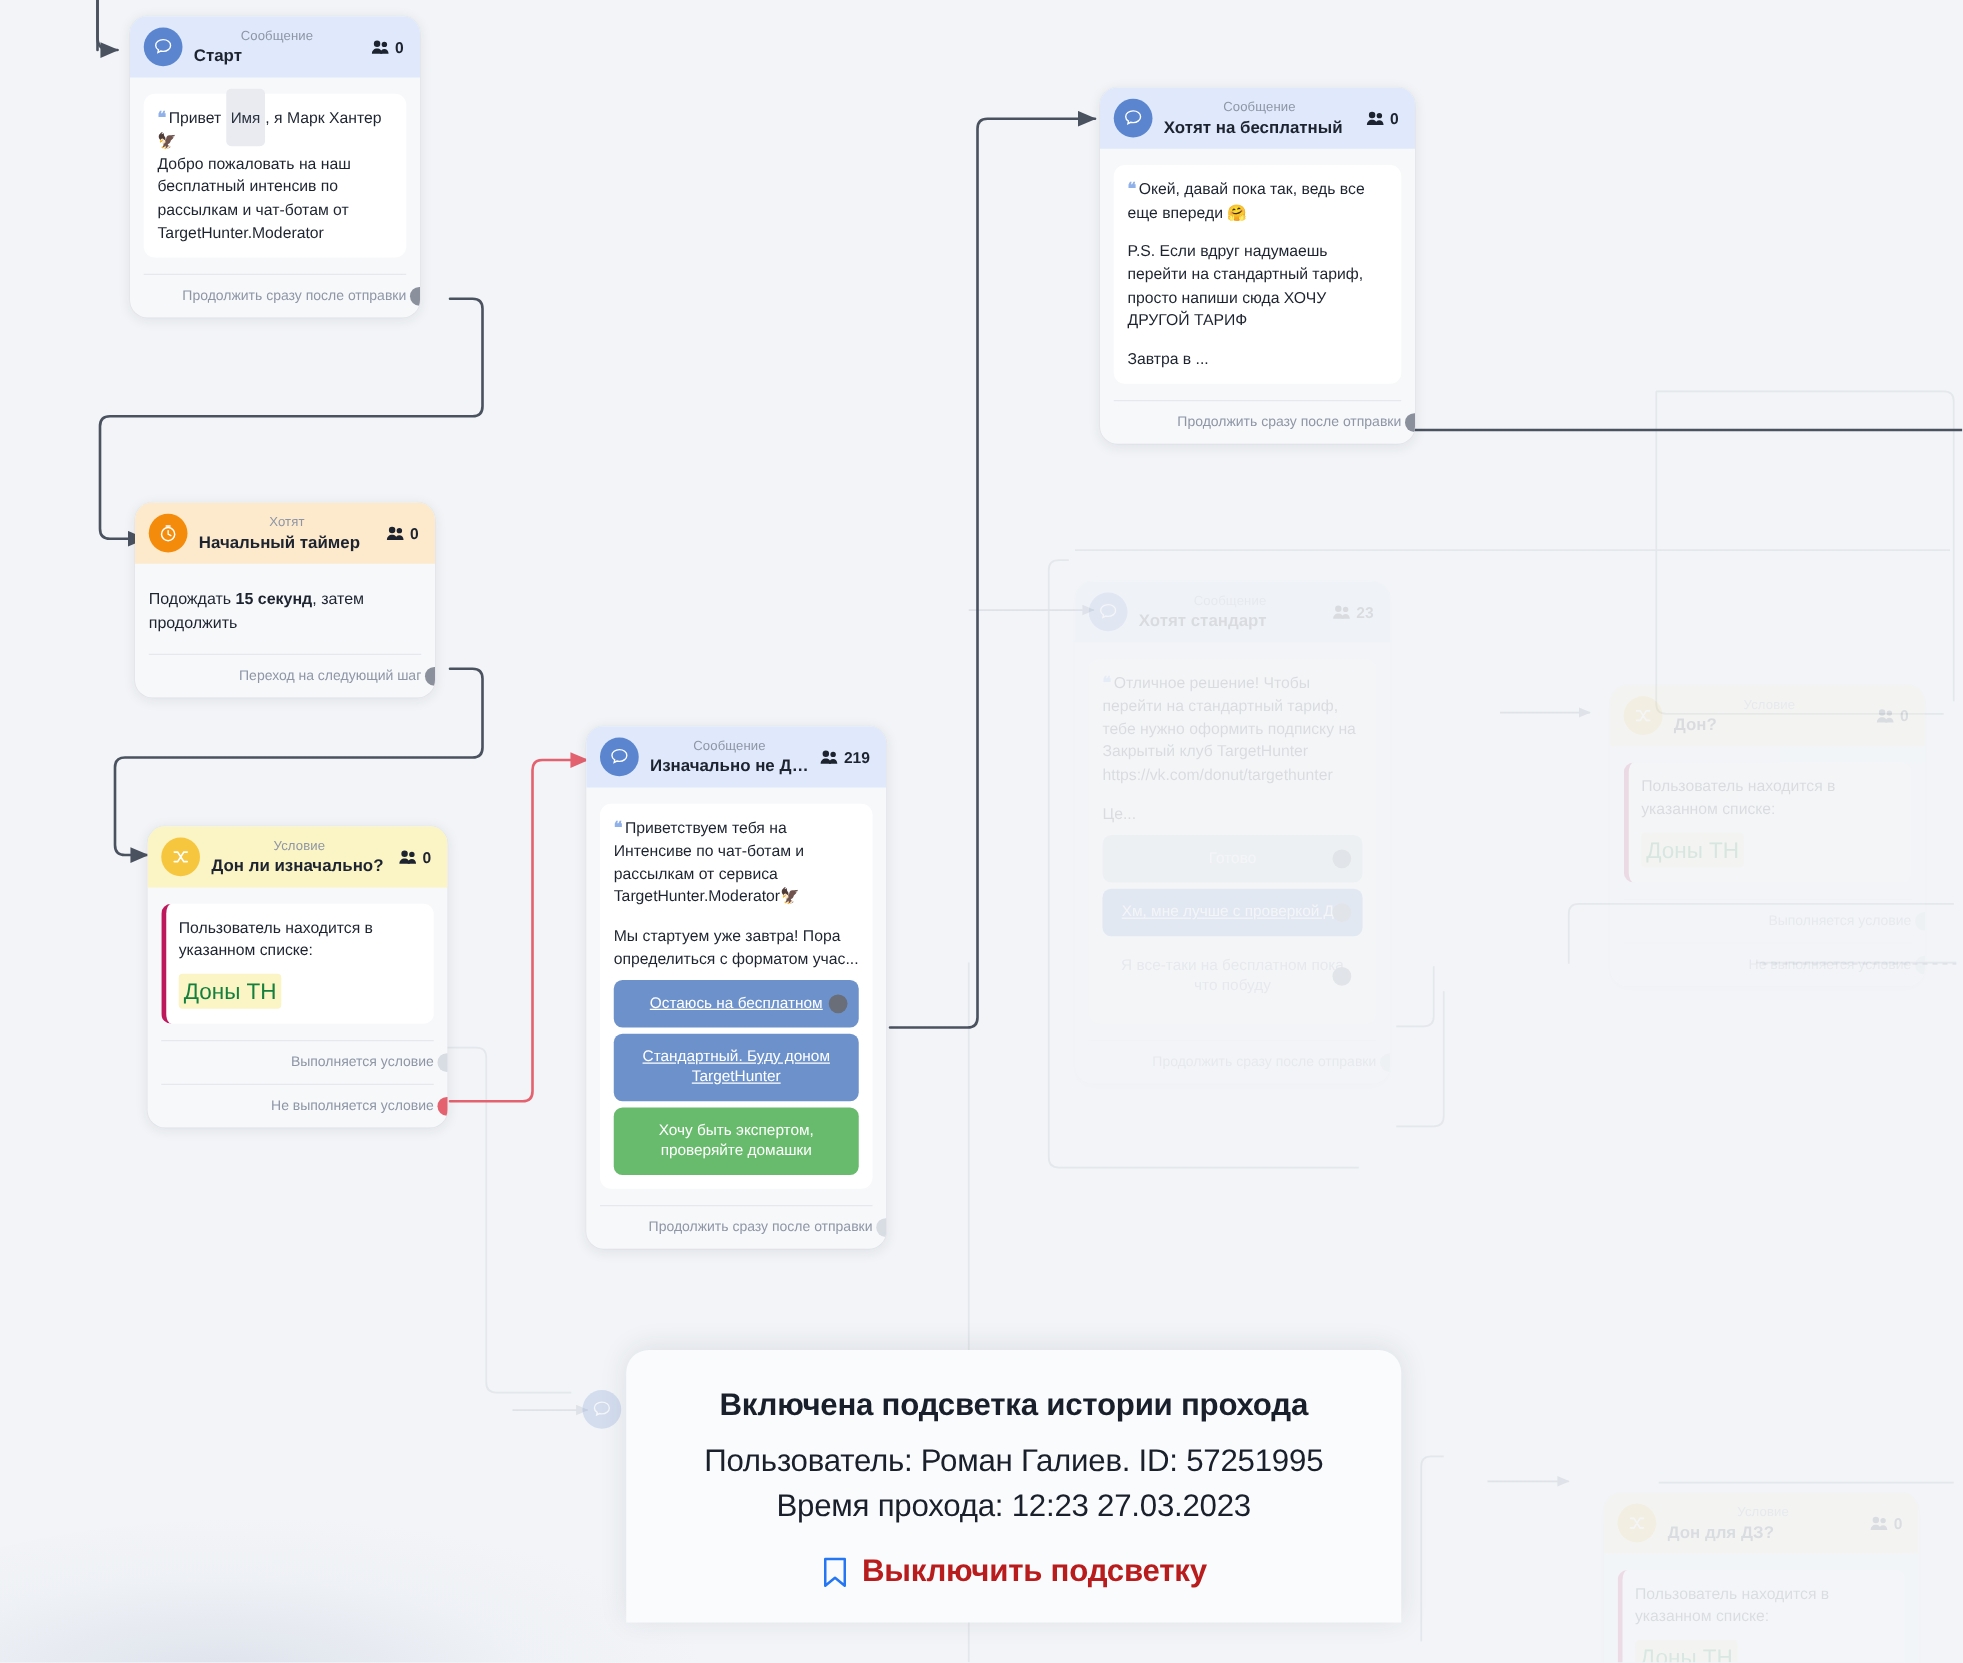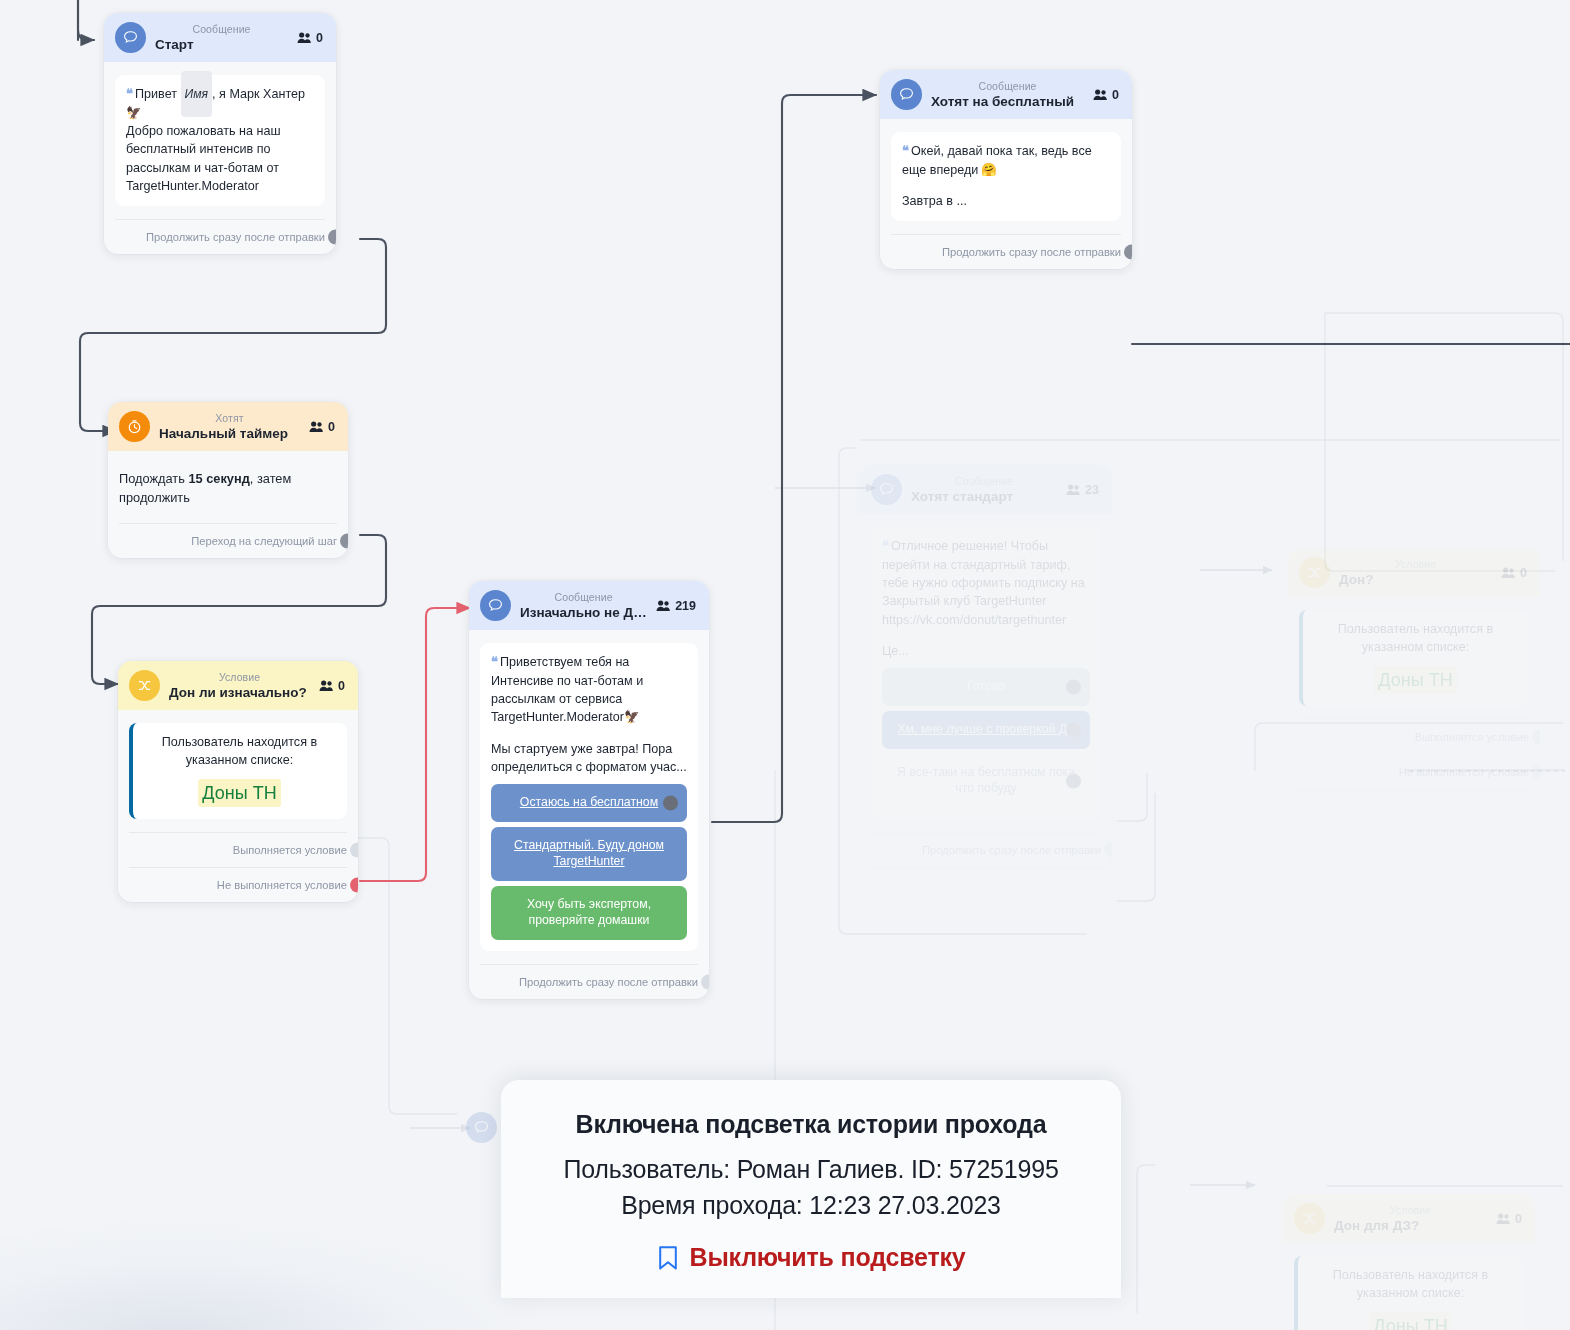--- a/index.html
+++ b/index.html
@@ -69,21 +69,21 @@
     padding: 10px 11px 11px 11px;
     font-size: 12.6px; line-height: 1.45; color: #1d2430;
     position: relative;
   }
   .quote {
     color: #8fb0e8; font-weight: 700; font-size: 13px;
     margin-right: 3px; letter-spacing: -1px;
   }
   .chip {
     background: #e9ebf0; border-radius: 4px;
-    padding: 16px 4px; font-size: 12.2px; color: #2a3340; font-style: italic;
+    padding: 16px 4px; font-size: 12.2px; color: #2a3340;
   }
   .bubble p { margin: 0; }
   .bubble p + p { margin-top: 13px; }
 
   .btns { margin-top: 8px; display: flex; flex-direction: column; gap: 5px; }
   .btn {
     border-radius: 7px;
     padding: 11px 9px;
     font-size: 12.3px; line-height: 1.3;
     text-align: center; color: #fff;
@@ -107,23 +107,23 @@
     position: absolute; width: 15px; height: 15px; border-radius: 50%;
     background: #8a909c; right: -18px; top: 50%; transform: translateY(-50%);
   }
   .port.red { background: #e4626f; }
   .port.pale { background: #d8dce3; }
   .port.btnport { right: 9px; top: 50%; background: #696e78; }
 
   
   .condbox {
     background: #fff; border-radius: 8px;
-    border-left: 4px solid #0369a1;
+    border-left: 4px solid #be185d;
     padding: 10px 11px 12px 10px;
-    font-size: 12.6px; line-height: 1.45; color: #1d2430; text-align: center;
+    font-size: 12.6px; line-height: 1.45; color: #1d2430;
   }
   .condval {
     display: inline-block; margin-top: 9px;
     background: #fbf4c5; border-radius: 3px; padding: 1px 4px;
     font-size: 18px; color: #15803d;
   }
 
   
   .dim { opacity: .115; }
   .dim2 { opacity: .2; }
@@ -389,20 +389,21 @@
             <path d="M.6 13.5c0-3 2.2-5 5-5s5 2 5 5z" fill="#1d2430"></path>
             <circle cx="12.6" cy="4.6" r="2.6" fill="#1d2430"></circle>
             <path d="M8.6 13.5c0-2.7 1.8-4.4 4-4.4s4 1.7 4 4.4z" fill="#1d2430"></path>
           </svg>
         <span>0</span>
       </div>
     </div>
     <div class="node-body">
       <div class="bubble">
         <p><span class="quote">❝</span><span>Окей, давай пока так, ведь все еще впереди 🤗</span></p>
+        <p>P.S. Если вдруг надумаешь перейти на стандартный тариф, просто напиши сюда ХОЧУ ДРУГОЙ ТАРИФ</p>
         <p>Завтра в ...</p>
       </div>
     </div>
     <div class="outrow first">
       <span>Продолжить сразу после отправки</span>
       <span class="port"></span>
     </div>
   </div>
 
   <div class="node dim" style="left:860px; top:465px; width:252px;">

